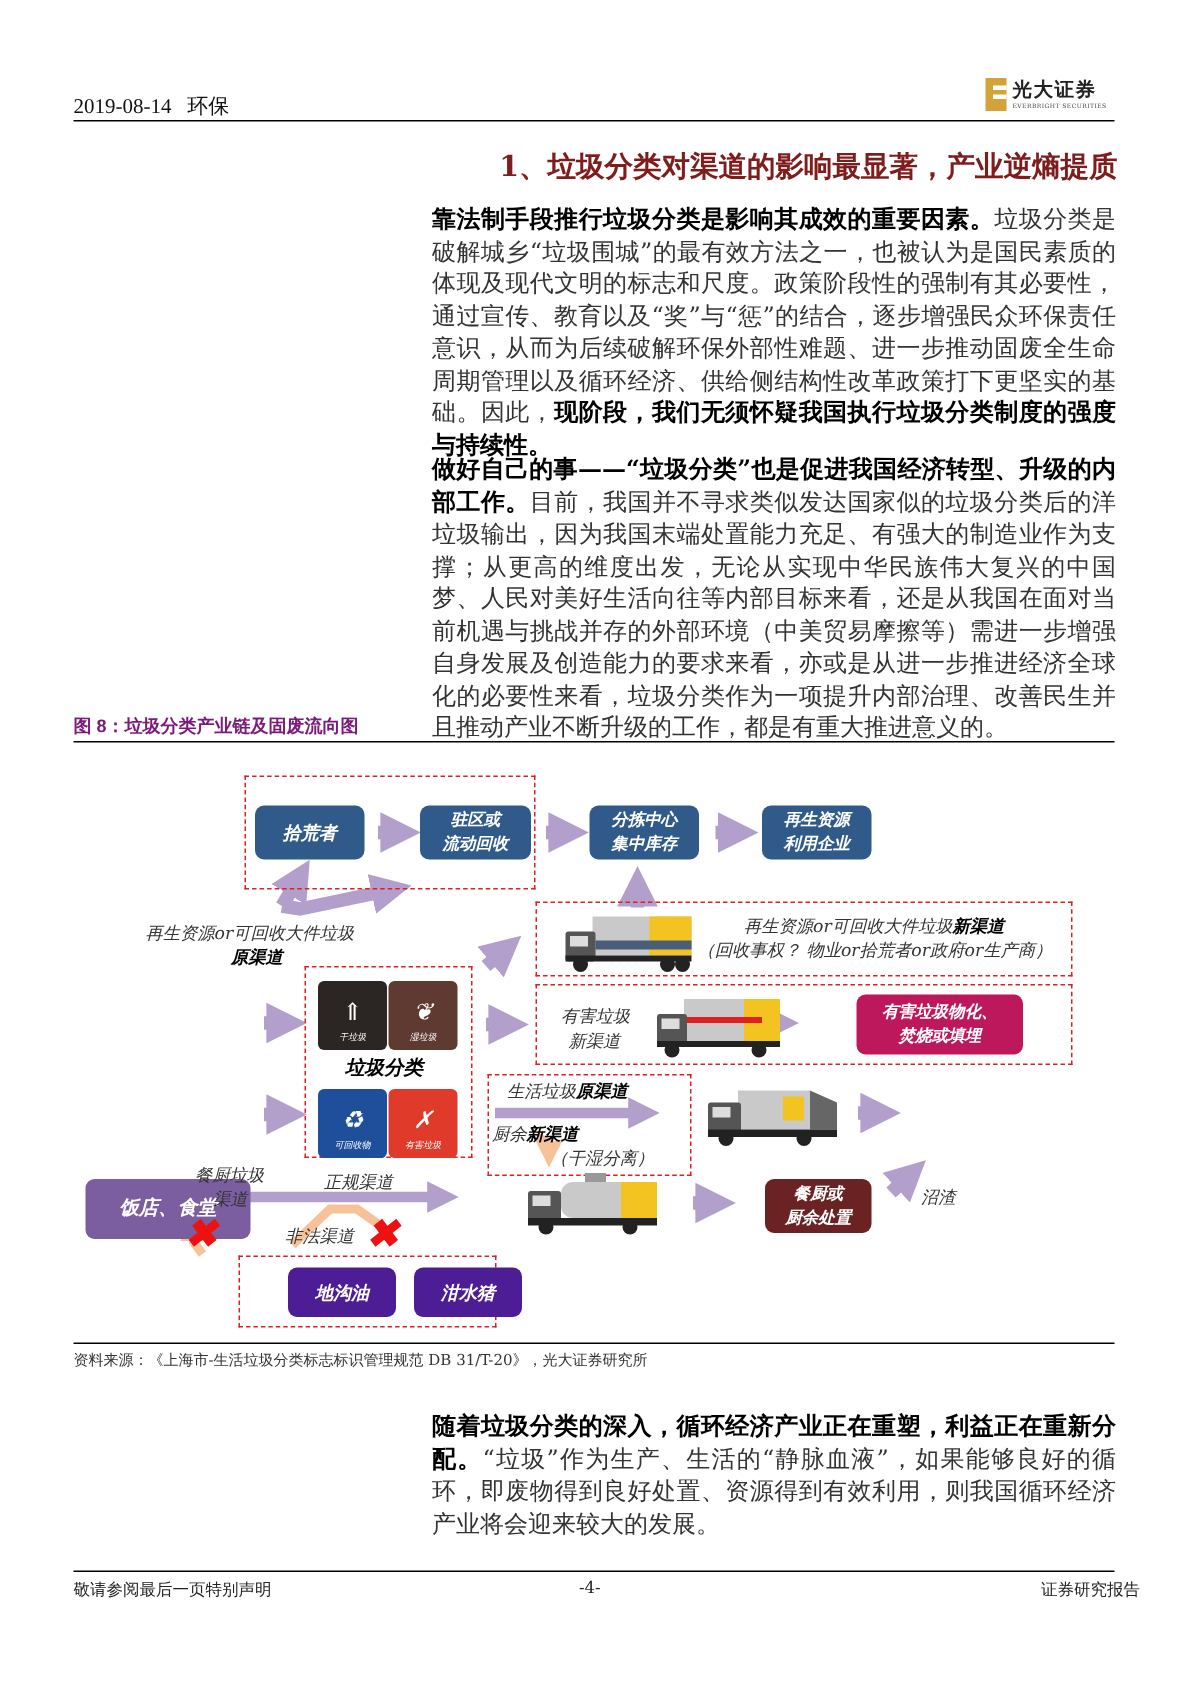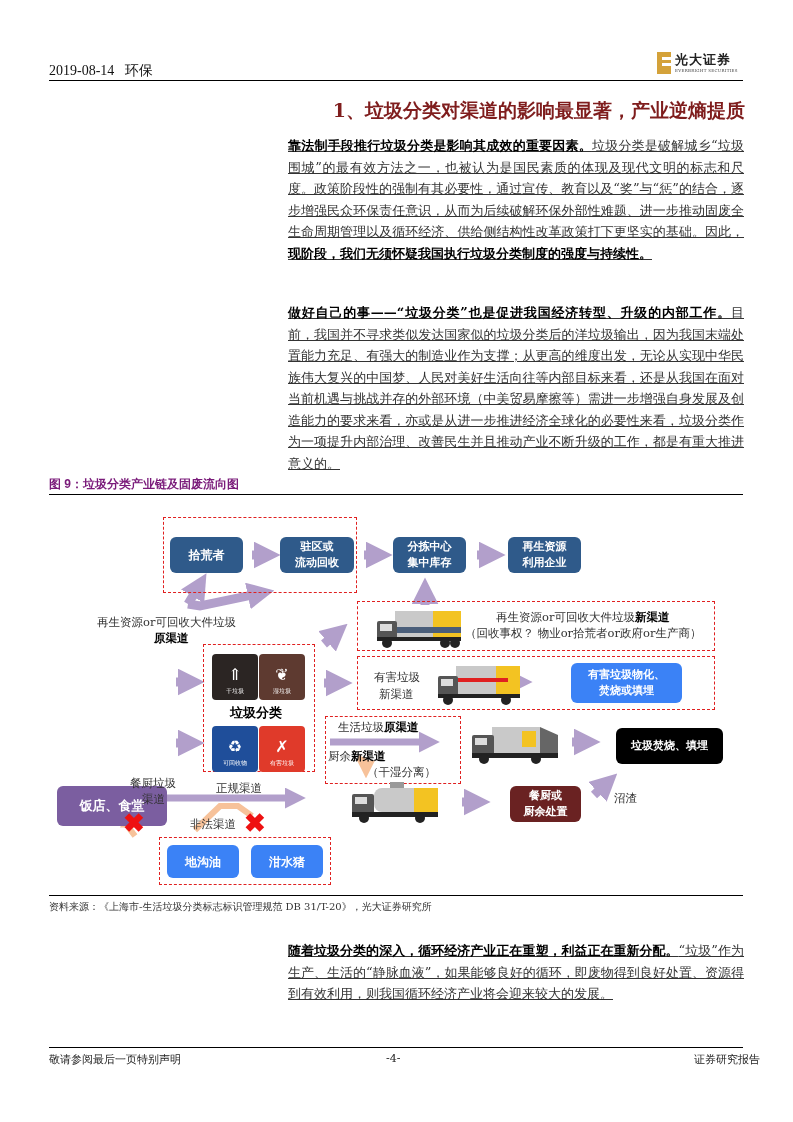--- a/index.html
+++ b/index.html
@@ -7,37 +7,37 @@
          font-family:"DejaVu Serif","Liberation Serif",serif; color:#222; }
   .abs { position:absolute; }
   .hdr-date { left:49px; top:62px; font-family:Liberation Serif, serif; font-size:14px; color:#111; }
   .hdr-rule { left:49px; top:80px; width:694px; height:1px; background:#000; }
   .logo { left:657px; top:52px; width:88px; height:24px; }
   .logo-mark { position:absolute; left:0; top:0; width:14px; height:22px; background:#d4a23a; }
   .logo-mark::after { content:""; position:absolute; left:5px; top:5px; width:9px; height:3px; background:#fff; box-shadow:0 6px 0 #fff; }
   .logo-cn { position:absolute; left:18px; top:-1px; font-size:13px; font-weight:bold; color:#222; letter-spacing:1px; white-space:nowrap; }
   .logo-en { position:absolute; left:18px; top:16px; font-size:4px; color:#444; white-space:nowrap; letter-spacing:0.3px; }
   .sec-title { left:290px; top:98px; width:455px; text-align:right; font-size:19px; font-weight:bold; color:#7f1d1d; white-space:nowrap; }
-  .para { left:288px; width:456px; font-size:13px; line-height:21.5px; color:#333; text-align:justify;text-decoration:underline; }
+  .para { left:288px; width:456px; font-size:16px; line-height:21.5px; color:#333; text-align:justify; }
   .para b { color:#000; }
   .fig-title { left:49px; top:476px; font-size:12px; font-weight:bold; color:#7a1b7a; font-family:"Liberation Sans","DejaVu Sans",sans-serif; }
   .fig-rule { left:49px; top:494px; width:694px; height:1px; background:#000; }
   .fig-rule2 { left:49px; top:895px; width:694px; height:1px; background:#000; }
   .source { left:49px; top:900px; font-size:10px; color:#333; }
   .footer-rule { left:49px; top:1047px; width:694px; height:1px; background:#000; }
   .footer { top:1052px; font-size:11px; color:#222; }
 
   .dash { position:absolute; border:1.5px dashed #e02020; box-sizing:border-box; }
   .box { position:absolute; border-radius:6px; color:#fff; font-weight:bold; display:flex; align-items:center; justify-content:center; text-align:center; font-size:11px; line-height:16px; }
   .blue { background:#2f5a8a; }
   .purple { background:#7b5ea0; font-size:13px; line-height:24px; }
-  .red { background:#3b82f6; }
+  .red { background:#be185d; }
   .black { background:#000; }
   .maroon { background:#6a2222; }
-  .orange { background:#3b82f6; }
+  .orange { background:#4c1d95;margin-left:25px; }
   .lbl { position:absolute; font-size:11.5px; color:#333; white-space:nowrap; line-height:16px; }
   .lbl b { color:#000; }
   .arrow { position:absolute; }
   .truck { position:absolute; }
   .bin { position:absolute; width:46px; height:46px; border-radius:4px; color:#fff; font-size:5px; display:flex; flex-direction:column; align-items:center; justify-content:flex-end; padding-bottom:4px; box-sizing:border-box; }
   .bin .g { font-size:16px; line-height:18px; margin-bottom:3px; }
   .xmark { position:absolute; color:#ee1111; font-size:26px; font-weight:bold; line-height:26px; }
 </style>
 </head>
 <body>
@@ -55,24 +55,24 @@
 <div class="abs sec-title">1、垃圾分类对渠道的影响最显著，产业逆熵提质</div>
 
 <div class="abs para" style="top:135px;">
   <b>靠法制手段推行垃圾分类是影响其成效的重要因素。</b><span>垃圾分类是破解城乡“垃圾围城”的最有效方法之一，也被认为是国民素质的体现及现代文明的标志和尺度。政策阶段性的强制有其必要性，通过宣传、教育以及“奖”与“惩”的结合，逐步增强民众环保责任意识，从而为后续破解环保外部性难题、进一步推动固废全生命周期管理以及循环经济、供给侧结构性改革政策打下更坚实的基础。因此，</span><b>现阶段，我们无须怀疑我国执行垃圾分类制度的强度与持续性。</b>
 </div>
 
 <div class="abs para" style="top:270px;margin-top:32px;">
   <b>做好自己的事——“垃圾分类”也是促进我国经济转型、升级的内部工作。</b><span>目前，我国并不寻求类似发达国家似的垃圾分类后的洋垃圾输出，因为我国末端处置能力充足、有强大的制造业作为支撑；从更高的维度出发，无论从实现中华民族伟大复兴的中国梦、人民对美好生活向往等内部目标来看，还是从我国在面对当前机遇与挑战并存的外部环境（中美贸易摩擦等）需进一步增强自身发展及创造能力的要求来看，亦或是从进一步推进经济全球化的必要性来看，垃圾分类作为一项提升内部治理、改善民生并且推动产业不断升级的工作，都是有重大推进意义的。</span>
 </div>
 
-<div class="abs fig-title">图 9：垃圾分类产业链及固废流向图</div>
+<div class="abs fig-title">图 8：垃圾分类产业链及固废流向图</div>
 <div class="abs fig-rule"></div>
 
-<div class="abs" style="left:0;top:0;width:660px;height:895px;">
+<div class="abs" style="left:0;top:0;width:660px;height:895px;font-style:italic;">
 
   <svg class="arrow" style="left:0;top:0;" width="793" height="895">
     <defs>
       <marker id="ah" markerWidth="3" markerHeight="3" refX="1.6" refY="1.5" orient="auto">
           <path d="M0,0 L3,1.5 L0,3 z" fill="#b29fcb"></path>
         </marker>
       <marker id="ahO" markerWidth="3" markerHeight="3" refX="1.6" refY="1.5" orient="auto">
           <path d="M0,0 L3,1.5 L0,3 z" fill="#f7c29a"></path>
         </marker>
     </defs>
@@ -192,23 +192,20 @@
   <svg class="truck" style="left:470px;top:723px;" width="92" height="42">
     <rect x="22" y="4" width="48" height="26" fill="#c9c9c9"></rect>
       <rect x="52" y="8" width="14" height="16" fill="#f3c322"></rect>
     <path d="M70,4 L88,12 L88,30 L70,30 z" fill="#666"></path>
     <rect x="2" y="12" width="22" height="22" rx="2" fill="#555"></rect>
       <rect x="5" y="15" width="12" height="7" fill="#ddd"></rect>
     <rect x="2" y="30" width="86" height="5" fill="#222"></rect>
     <circle cx="14" cy="36" r="5" fill="#222"></circle>
       <circle cx="66" cy="36" r="5" fill="#222"></circle>
   </svg>
-  <div class="box black" style="left:616px;top:728px;width:107px;height:36px;">
-      <span>垃圾焚烧、填埋</span>
-    </div>
 
   <div class="lbl" style="left:130px;top:775px;">餐厨垃圾</div>
   <div class="lbl" style="left:142px;top:791px;">渠道</div>
   <div class="lbl" style="left:216px;top:780px;">正规渠道</div>
   <div class="lbl" style="left:190px;top:816px;">非法渠道</div>
   <div class="xmark" style="left:123px;top:810px;">✖</div>
   <div class="xmark" style="left:244px;top:810px;">✖</div>
   <svg class="truck" style="left:350px;top:782px;" width="92" height="42">
     <rect x="40" y="0" width="14" height="6" fill="#999"></rect>
     <rect x="24" y="6" width="64" height="24" rx="8" fill="#c9c9c9"></rect>

